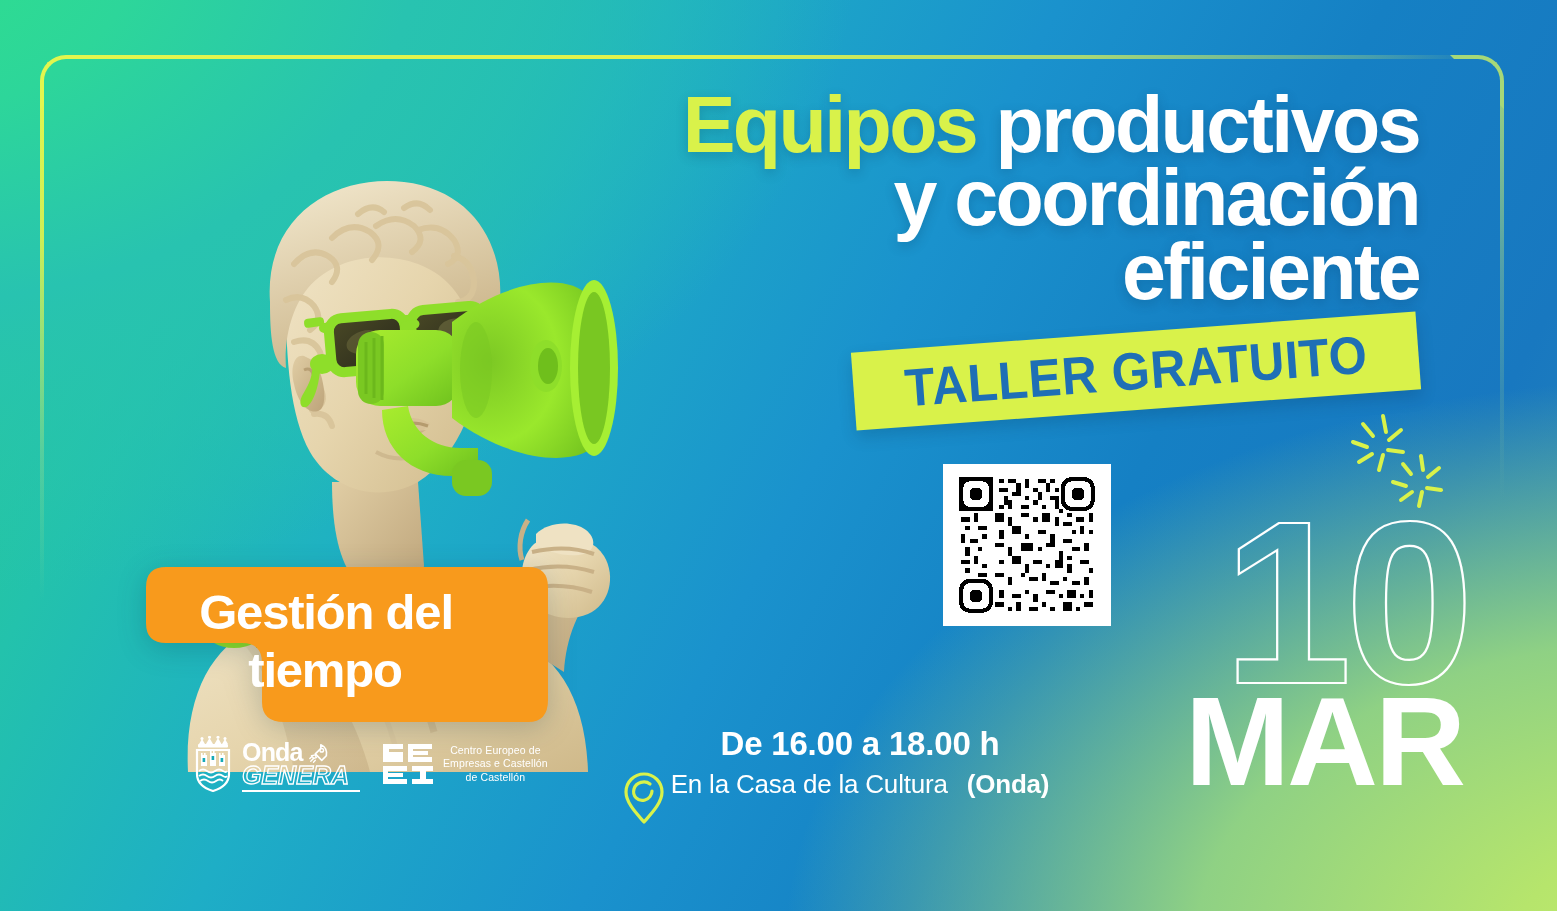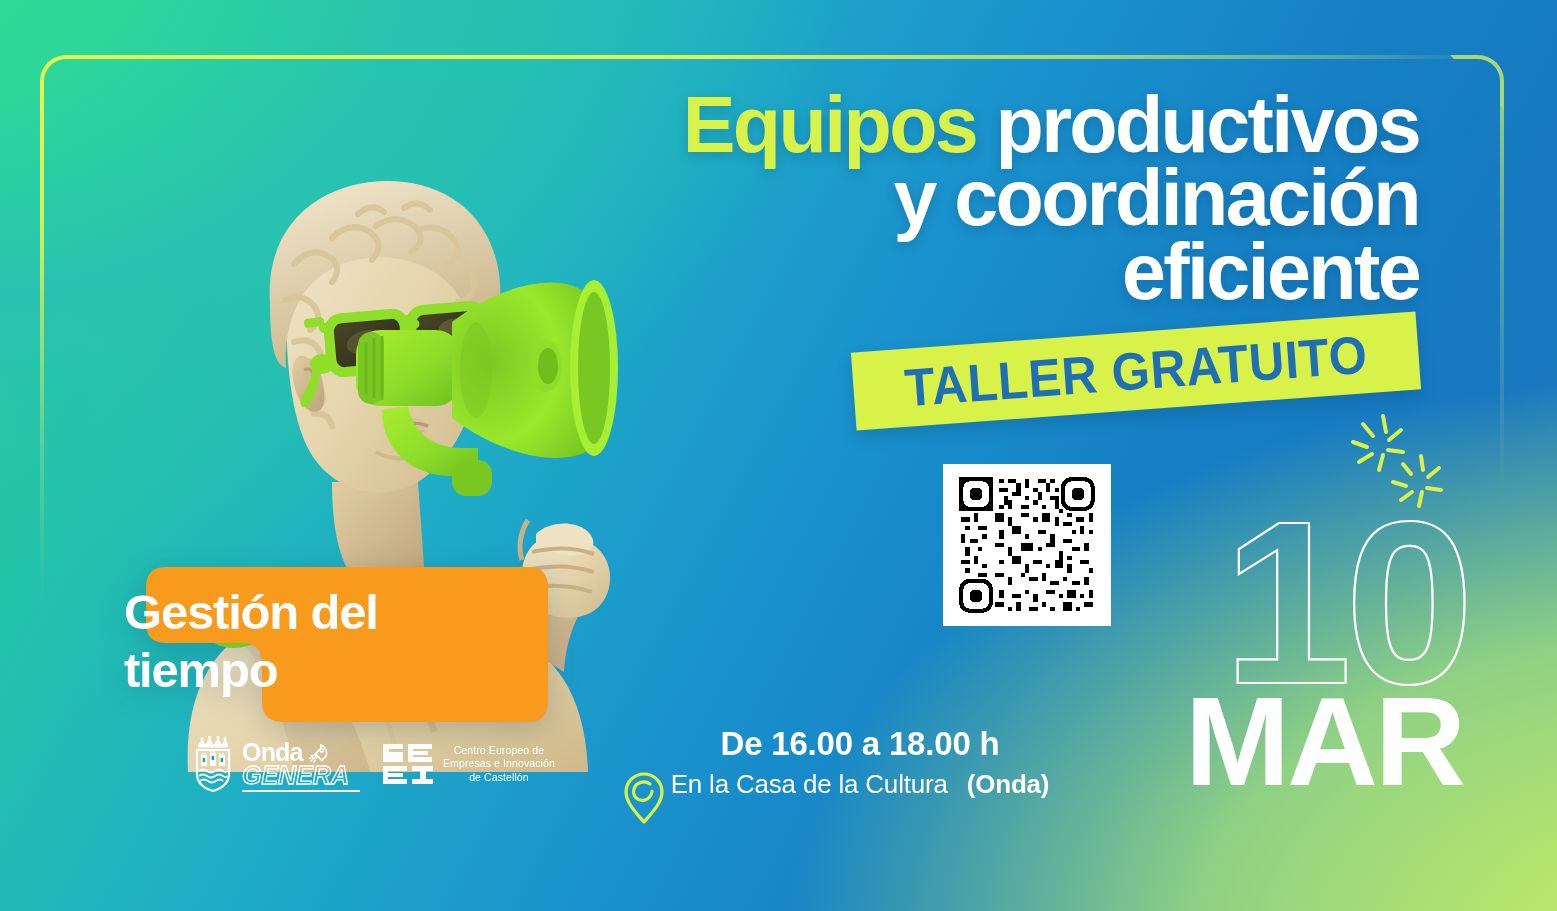--- a/index.html
+++ b/index.html
@@ -46,21 +46,21 @@
   .statue svg{position:absolute;left:0;top:0;width:100%;height:100%;overflow:visible;}
 
   
   .badge-topic{
     position:absolute;left:124px;top:567px;width:424px;height:155px;
     filter:drop-shadow(0 6px 14px rgba(0,40,60,.20));
   }
   .badge-topic .bg{position:absolute;inset:0;}
   .badge-topic .txt{
     position:absolute;inset:0;
-    display:flex;flex-direction:column;justify-content:center;align-items:flex-start;
+    display:flex;flex-direction:column;justify-content:center;align-items:center;
     padding:8px 22px 14px 0;
     color:#fff;font-weight:800;letter-spacing:-1.2px;line-height:.96;
     font-size:49px;text-align:right;
   }
   .badge-topic .l1{margin-right:-2px;}
   .badge-topic .l2{margin-top:10px;}
 
   
   .logos{position:absolute;left:192px;top:736px;display:flex;align-items:center;gap:22px;}
   .logo-onda{display:flex;align-items:flex-end;gap:8px;}
@@ -384,21 +384,21 @@
             <rect x="1" y="24" width="5" height="18"></rect>
 
             <rect x="30" y="24" width="21" height="5"></rect>
             <rect x="38" y="24" width="6" height="18"></rect>
             <rect x="30" y="37" width="21" height="5"></rect>
           </g>
         </svg>
       </div>
       <div class="ceei-text">
         <div>Centro Europeo de</div>
-        <div>Empresas e Innovación</div>
+        <div>Empresas e Castellón</div>
         <div>de Castellón</div>
       </div>
     </div>
   </div>
 
   <div class="headline">
     <div>
       <span class="hl">Equipos</span>
       <span>productivos</span>
     </div>

